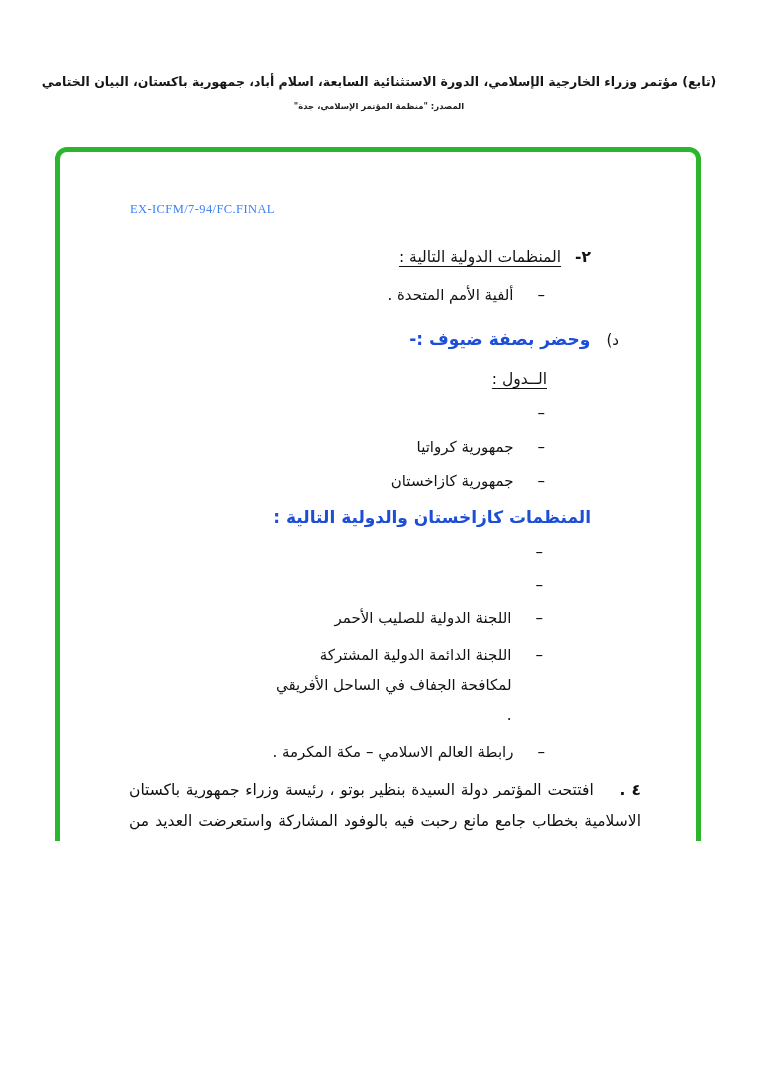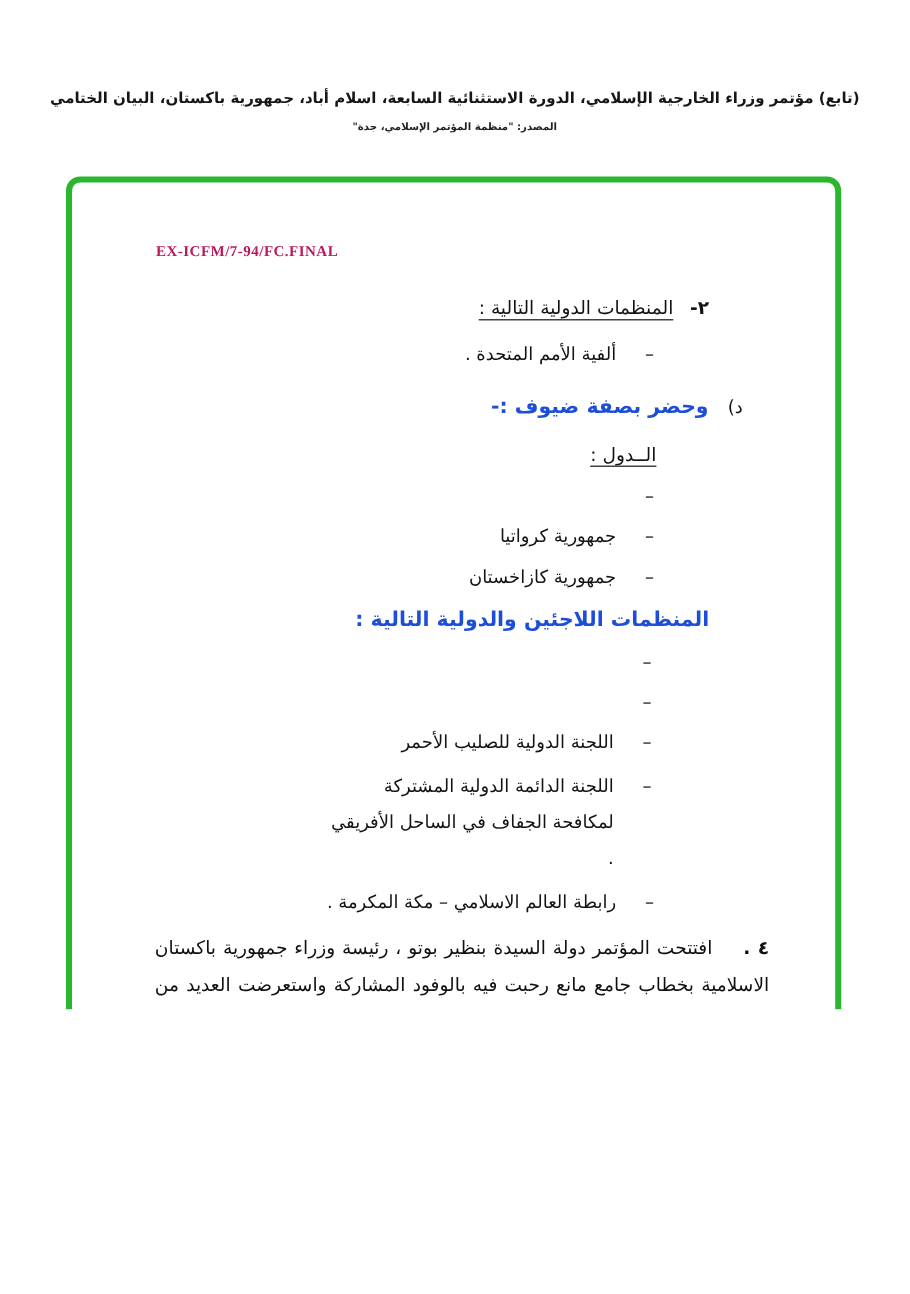--- a/index.html
+++ b/index.html
@@ -43,24 +43,24 @@
     width: 646px; height: 874px;
     border: 5px solid #2db52d;
     border-radius: 12px;
     background: #ffffff;
   }
   .doc-ref {
     position: absolute;
     top: 50px; left: 70px;
     direction: ltr;
     font-family: "Liberation Serif", serif;
-    font-weight: bold;
+    font-weight: normal;
     font-size: 12.5px;
     letter-spacing: 0.4px;
-    color: #be185d;
+    color: #3b82f6;
   }
 
   
   .content {
     position: absolute;
     top: 86px; left: 5px; right: 5px;
     direction: rtl;
     font-size: 15px;
     color: #131313;
   }
@@ -154,21 +154,21 @@
       <div class="row flexrow state-item">
         <span class="dash">–</span>
         <span class="item-text">جمهورية كرواتيا</span>
       </div>
       <div class="row flexrow state-item">
         <span class="dash">–</span>
         <span class="item-text">جمهورية كازاخستان</span>
       </div>
 
       <div class="row regional-head">
-        <span class="bold-heading">المنظمات اللاجئين والدولية التالية :</span>
+        <span class="bold-heading">المنظمات كازاخستان والدولية التالية :</span>
       </div>
 
       <div class="row flexrow reg-item">
         <span class="dash">–</span>
       </div>
       <div class="row flexrow reg-item">
         <span class="dash">–</span>
       </div>
       <div class="row flexrow reg-item">
         <span class="dash">–</span>

